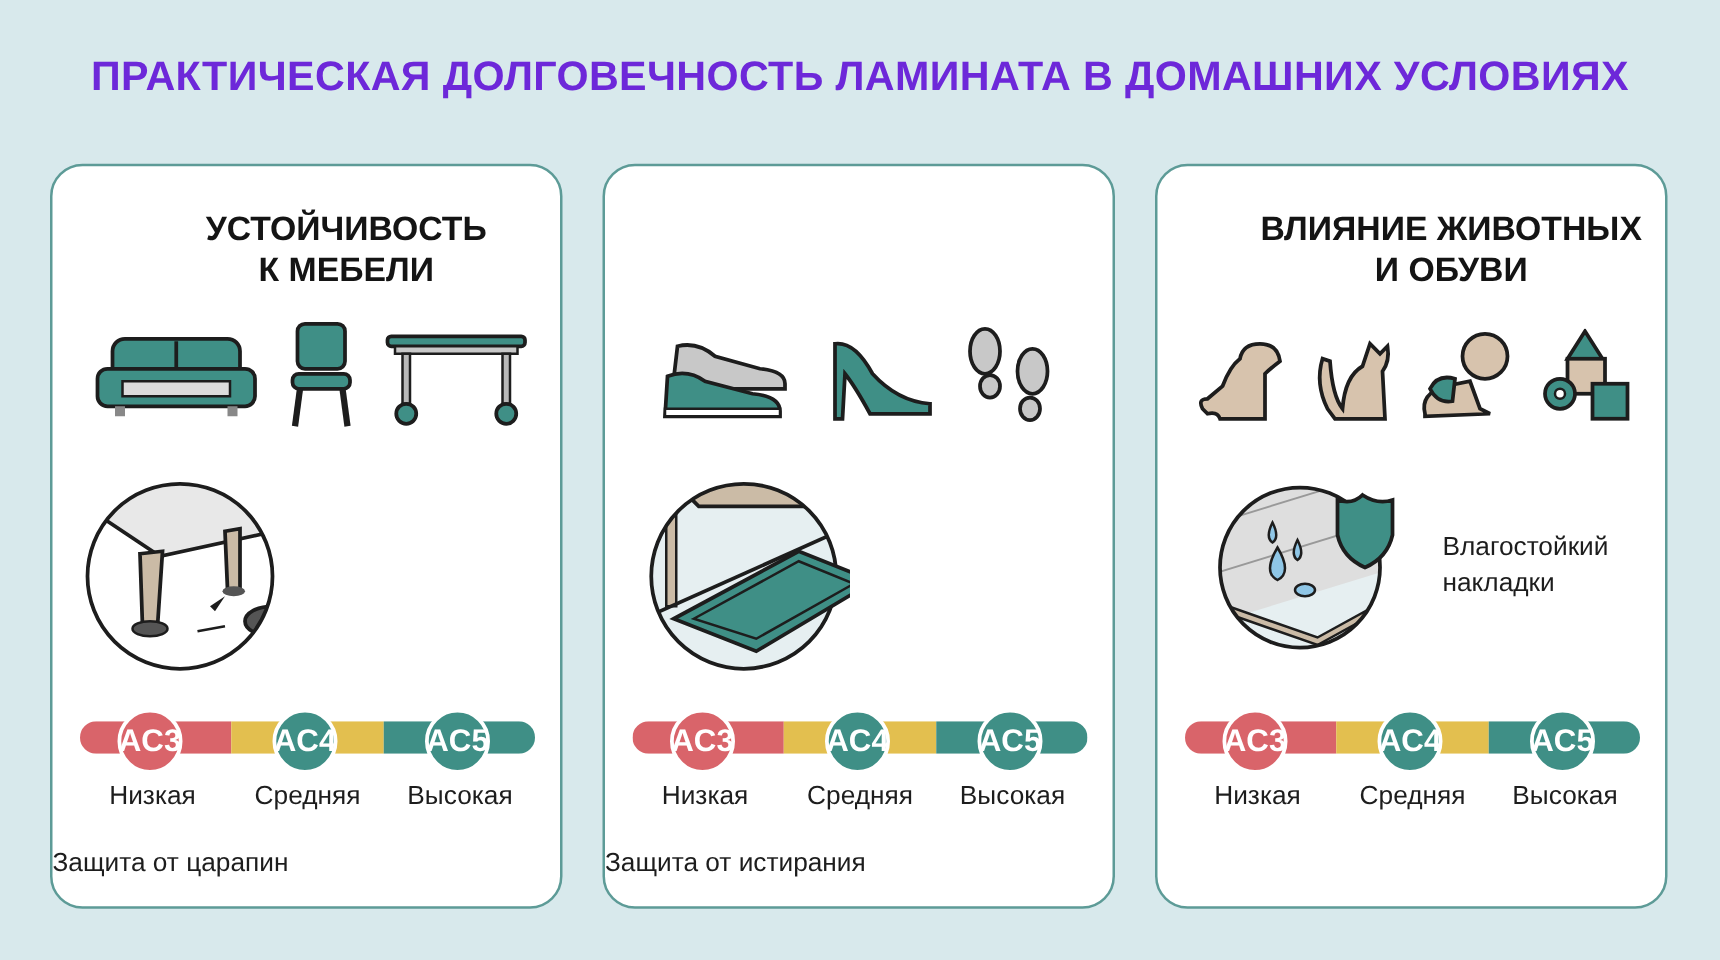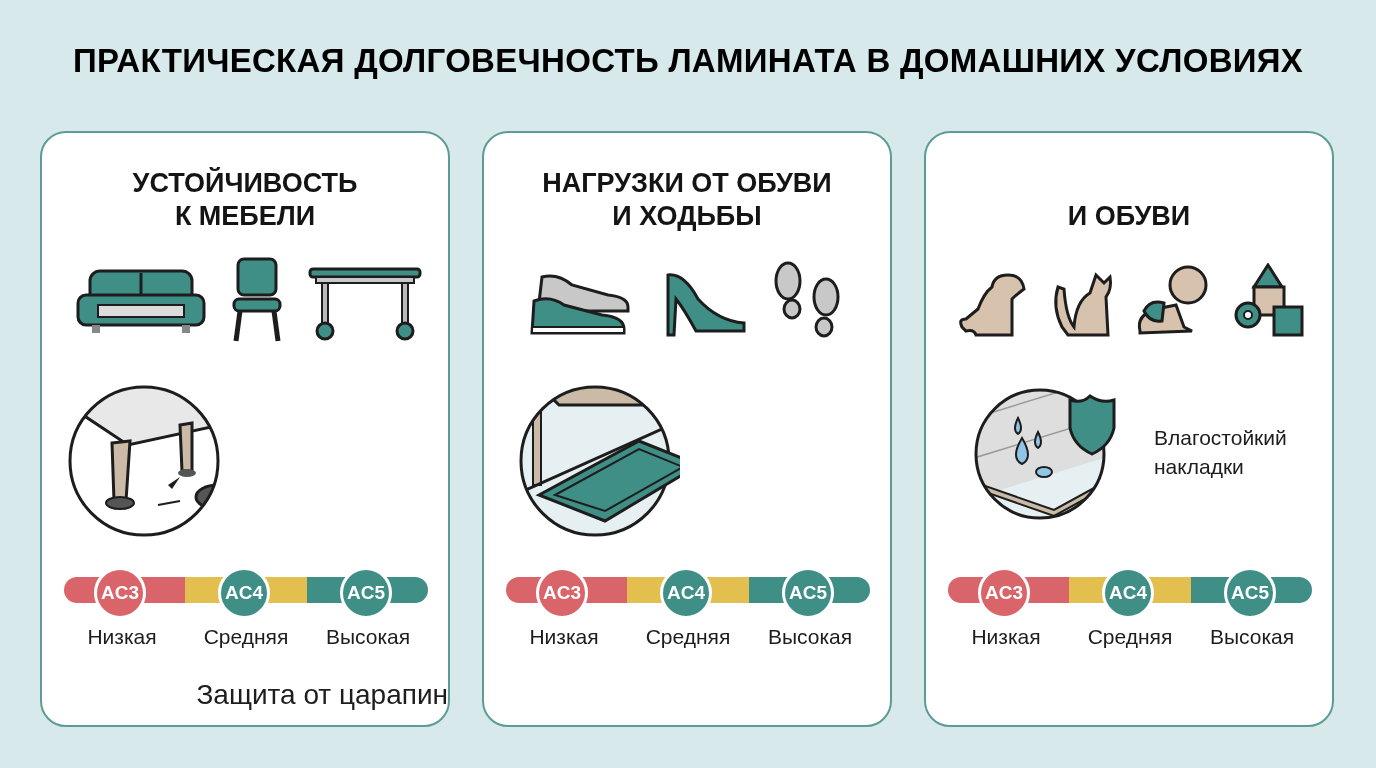--- a/index.html
+++ b/index.html
@@ -1,30 +1,30 @@
 <!DOCTYPE html>
 <html><head>
 <meta charset="utf-8">
 <style>
   html,body{margin:0;padding:0;}
   body{width:1376px;height:768px;background:#d8e9ec;font-family:"Liberation Sans","DejaVu Sans",sans-serif;color:#1d1d1d;position:relative;overflow:hidden;}
-  .title{position:absolute;top:42px;left:0;width:1376px;text-align:center;font-size:33px;font-weight:700;letter-spacing:0.3px;color:#000000;}
+  .title{position:absolute;top:42px;left:0;width:1376px;text-align:center;font-size:33px;font-weight:700;letter-spacing:0.3px;color:#6d28d9;}
   .card{position:absolute;top:131px;width:410px;height:596px;background:#fff;border:2.5px solid #5d9b97;border-radius:26px;box-sizing:border-box;}
-  .card h2{position:absolute;top:34px;left:0;width:100%;text-align:center;font-size:27px;line-height:33px;font-weight:700;margin:0;color:#141414;}
+  .card h2{position:absolute;top:34px;left:0;width:100%;text-align:center;font-size:27px;line-height:33px;font-weight:700;margin:0;color:#141414;padding-left:32px;}
   .icons{position:absolute;top:120px;left:0;width:100%;height:90px;}
   .icons svg{position:absolute;}
   .circle{position:absolute;top:252px;left:26px;width:152px;height:152px;}
   .tip{position:absolute;top:272px;left:228px;font-size:21px;line-height:29px;color:#1d1d1d;}
   .scale{position:absolute;top:440px;left:22px;width:364px;height:34px;}
   .bar{position:absolute;top:4px;left:0;width:364px;height:26px;border-radius:13px;overflow:hidden;display:flex;}
   .bar span{flex:1;}
-  .badge{position:absolute;top:-6px;width:52px;height:52px;border-radius:50%;border:3px solid #fff;box-sizing:border-box;color:#fff;font-weight:700;font-size:19px;display:flex;align-items:center;justify-content:center;}
+  .badge{position:absolute;top:-6px;width:52px;height:52px;border-radius:50%;border:3px solid #fff;box-sizing:border-box;color:#fff;font-weight:700;font-size:25px;display:flex;align-items:center;justify-content:center;}
   .labels{position:absolute;top:492px;left:0;width:100%;}
   .labels span{position:absolute;font-size:21px;transform:translateX(-50%);white-space:nowrap;text-align:center;}
-  .foot{position:absolute;top:546px;left:0;width:100%;text-align:right;font-size:28px;}
+  .foot{position:absolute;top:546px;left:0;width:100%;text-align:left;font-size:21px;}
 </style>
 </head>
 <body>
 
 <div class="title">ПРАКТИЧЕСКАЯ ДОЛГОВЕЧНОСТЬ ЛАМИНАТА В ДОМАШНИХ УСЛОВИЯХ</div>
 
 <div class="card" style="left:40px">
   <h2><span>УСТОЙЧИВОСТЬ</span><br><span>К МЕБЕЛИ</span></h2>
   <div class="icons">
     <svg style="left:34px;top:12px" width="130" height="72" viewBox="0 0 130 72">
@@ -81,21 +81,20 @@
   </div>
   <div class="labels">
     <span style="left:80px">Низкая</span>
     <span style="left:204px">Средняя</span>
     <span style="left:326px">Высокая</span>
   </div>
   <div class="foot">Защита от царапин</div>
 </div>
 
 <div class="card" style="left:482px">
-  <h2><span>НАГРУЗКИ ОТ ОБУВИ</span><br><span>И ХОДЬБЫ</span></h2>
   <div class="icons">
     <svg style="left:44px;top:18px" width="106" height="66" viewBox="0 0 106 66">
       <path d="M14 6 Q30 2 44 14 L80 24 Q100 26 100 36 L100 40 L10 40 Z" fill="#c8c8c8" stroke="#1d1d1d" stroke-width="3"></path>
       <path d="M6 30 Q22 24 36 34 L74 44 Q96 46 96 58 L96 62 L4 62 Z" fill="#3f8f86" stroke="#1d1d1d" stroke-width="3"></path>
       <rect x="4" y="56" width="92" height="6" fill="#fff" stroke="#1d1d1d" stroke-width="2"></rect>
     </svg>
     <svg style="left:174px;top:16px" width="90" height="70" viewBox="0 0 90 70">
       <path d="M10 6 Q26 4 40 30 Q60 52 86 54 L86 62 L38 62 Q26 40 18 30 L16 66 L10 66 Z" fill="#3f8f86" stroke="#1d1d1d" stroke-width="3"></path>
     </svg>
     <svg style="left:286px;top:8px" width="80" height="80" viewBox="0 0 80 80">
@@ -129,24 +128,25 @@
       </div>
     <div class="badge" style="left:30px;background:#d9646a">AC3</div>
     <div class="badge" style="left:154px;background:#3f8f86">AC4</div>
     <div class="badge" style="left:276px;background:#3f8f86">AC5</div>
   </div>
   <div class="labels">
     <span style="left:80px">Низкая</span>
     <span style="left:204px">Средняя</span>
     <span style="left:326px">Высокая</span>
   </div>
+  <div class="foot">Защита от истирания</div>
 </div>
 
 <div class="card" style="left:924px">
-  <h2><br><span>И ОБУВИ</span></h2>
+  <h2><span>ВЛИЯНИЕ ЖИВОТНЫХ</span><br><span>И ОБУВИ</span></h2>
   <div class="icons">
     <svg style="left:30px;top:16px" width="76" height="70" viewBox="0 0 76 70">
       <path d="M6 58 Q2 50 10 50 L22 40 Q28 24 36 18 Q38 6 52 6 Q66 6 68 20 Q60 26 56 30 L56 66 L20 66 Q18 60 10 62 Z" fill="#d7c3ad" stroke="#1d1d1d" stroke-width="3"></path>
     </svg>
     <svg style="left:124px;top:14px" width="66" height="72" viewBox="0 0 66 72">
       <path d="M8 20 Q2 40 12 60 L18 68 L58 68 L56 30 Q62 22 60 10 L54 16 L46 8 L40 26 Q26 34 24 60 Q16 50 14 22 Z" fill="#d7c3ad" stroke="#1d1d1d" stroke-width="3"></path>
     </svg>
     <svg style="left:206px;top:8px" width="80" height="78" viewBox="0 0 80 78">
       <circle cx="56" cy="24" r="18" fill="#d7c3ad" stroke="#1d1d1d" stroke-width="3"></circle>
       <path d="M8 70 Q4 54 24 48 L44 44 L52 66 L60 70 L8 72 Z" fill="#d7c3ad" stroke="#1d1d1d" stroke-width="3"></path>

